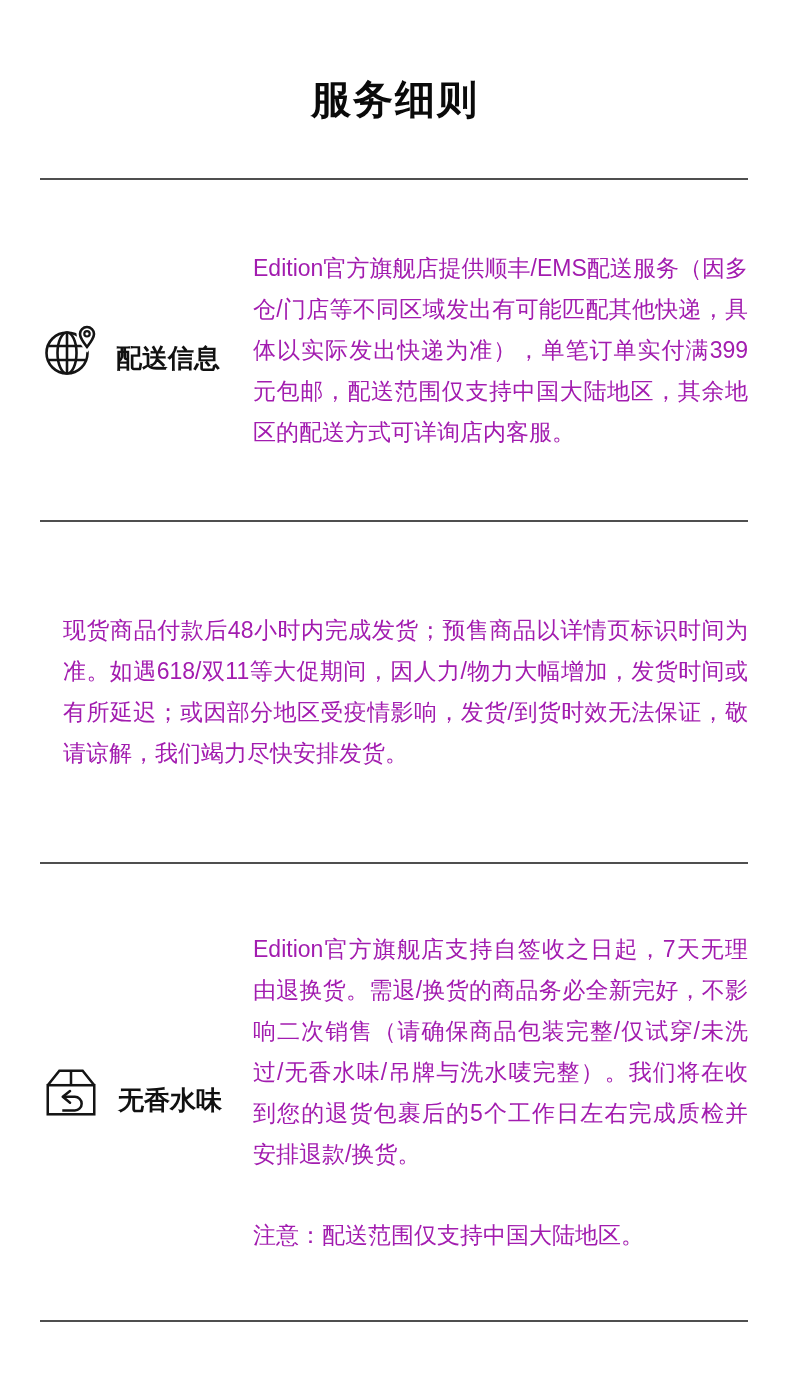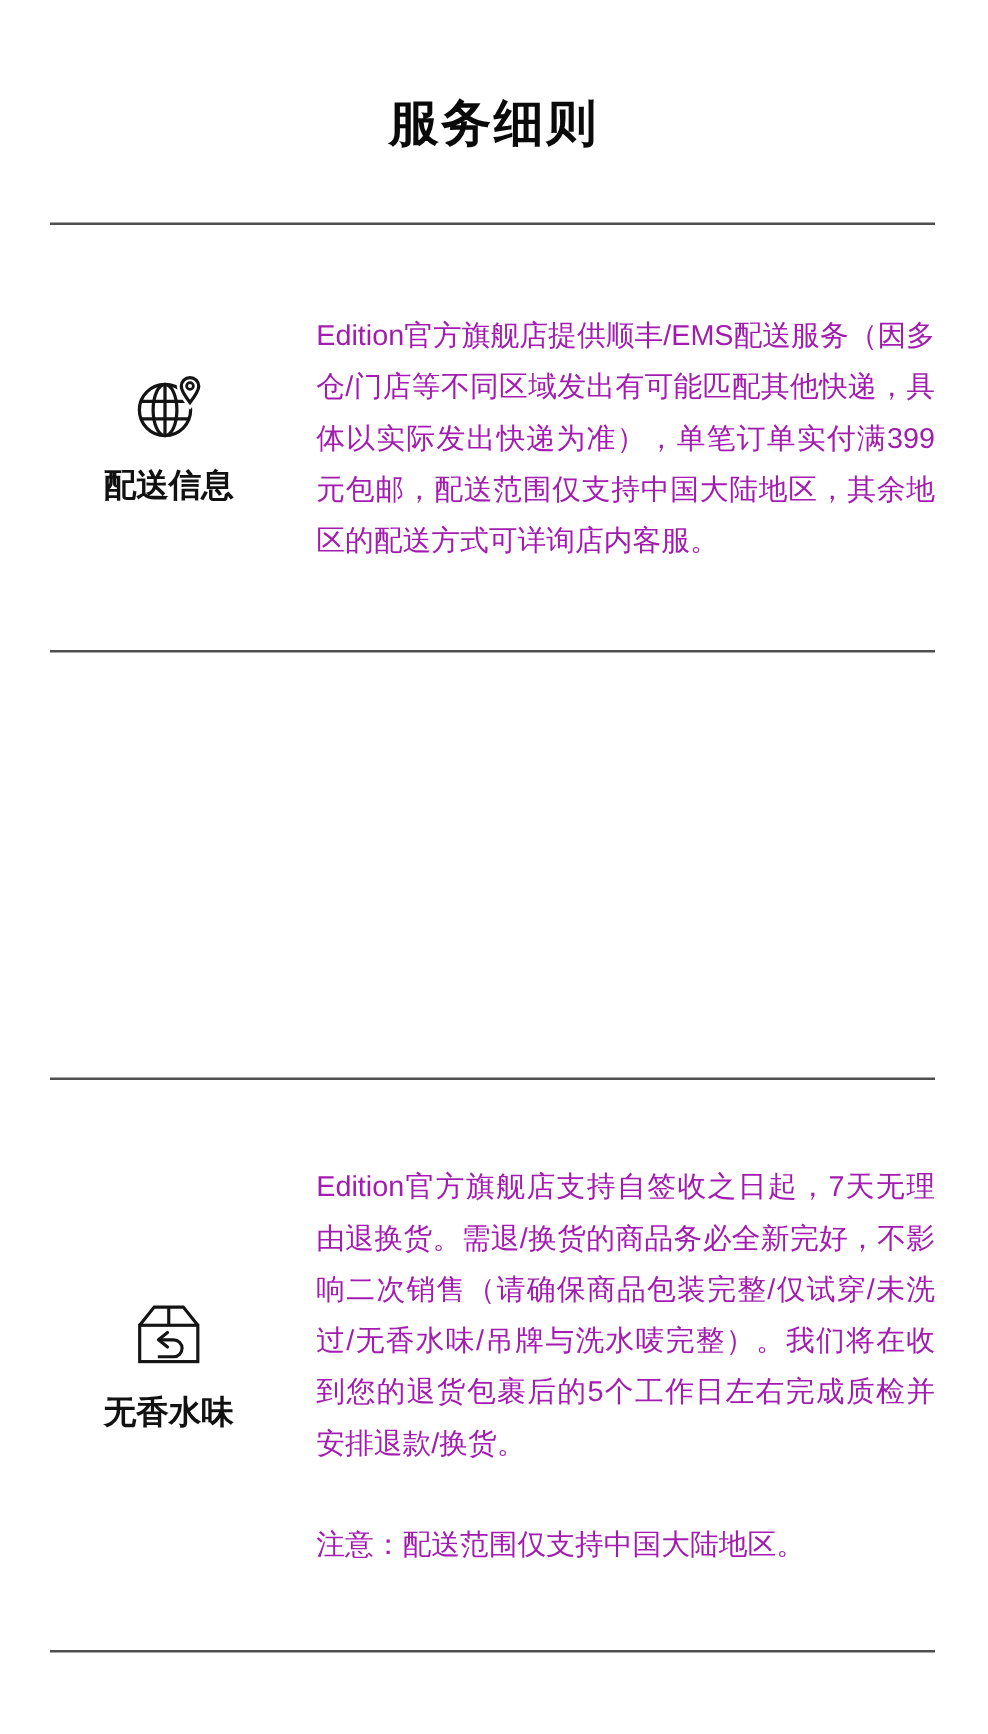--- a/index.html
+++ b/index.html
@@ -29,22 +29,23 @@
     display: flex;
     align-items: center;
     border-top: 2px solid #4f4f4f;
   }
   .section-1, .section-2 { height: 342px; }
   .section-3 { height: 460px; border-bottom: 2px solid #4f4f4f; }
   .section-left {
     width: 190px;
     flex: 0 0 190px;
     display: flex;
-    flex-direction: column;
+    flex-direction: row;
     align-items: center;
+    gap: 16px;
   }
   .section-label {
     margin-top: 16px;
     font-size: 26px;
     font-weight: 700;
     color: #111111;
     white-space: nowrap;
   }
   .section-right {
     flex: 1 1 auto;
@@ -83,20 +84,23 @@
           </svg>
         </span>
         <span class="section-label">配送信息</span>
       </div>
       <div class="section-right">
         <p>Edition官方旗舰店提供顺丰/EMS配送服务（因多仓/门店等不同区域发出有可能匹配其他快递，具体以实际发出快递为准），单笔订单实付满399元包邮，配送范围仅支持中国大陆地区，其余地区的配送方式可详询店内客服。</p>
       </div>
     </div>
 
     <div class="section section-2">
+      <div class="section-right">
+        <p>现货商品付款后48小时内完成发货；预售商品以详情页标识时间为准。如遇618/双11等大促期间，因人力/物力大幅增加，发货时间或有所延迟；或因部分地区受疫情影响，发货/到货时效无法保证，敬请谅解，我们竭力尽快安排发货。</p>
+      </div>
     </div>
 
     <div class="section section-3">
       <div class="section-left">
         <span class="icon">
           <svg width="62" height="58" viewBox="0 0 64 58" fill="none" stroke="#141414" stroke-width="2.6">
             <rect x="8" y="22" width="48" height="30"></rect>
             <path d="M8 22 L20 7 L44 7 L56 22"></path>
             <line x1="32" y1="7" x2="32" y2="22"></line>
             <path d="M24 34 h12 a7 7 0 1 1 0 14 h-13" stroke-linejoin="round"></path>

